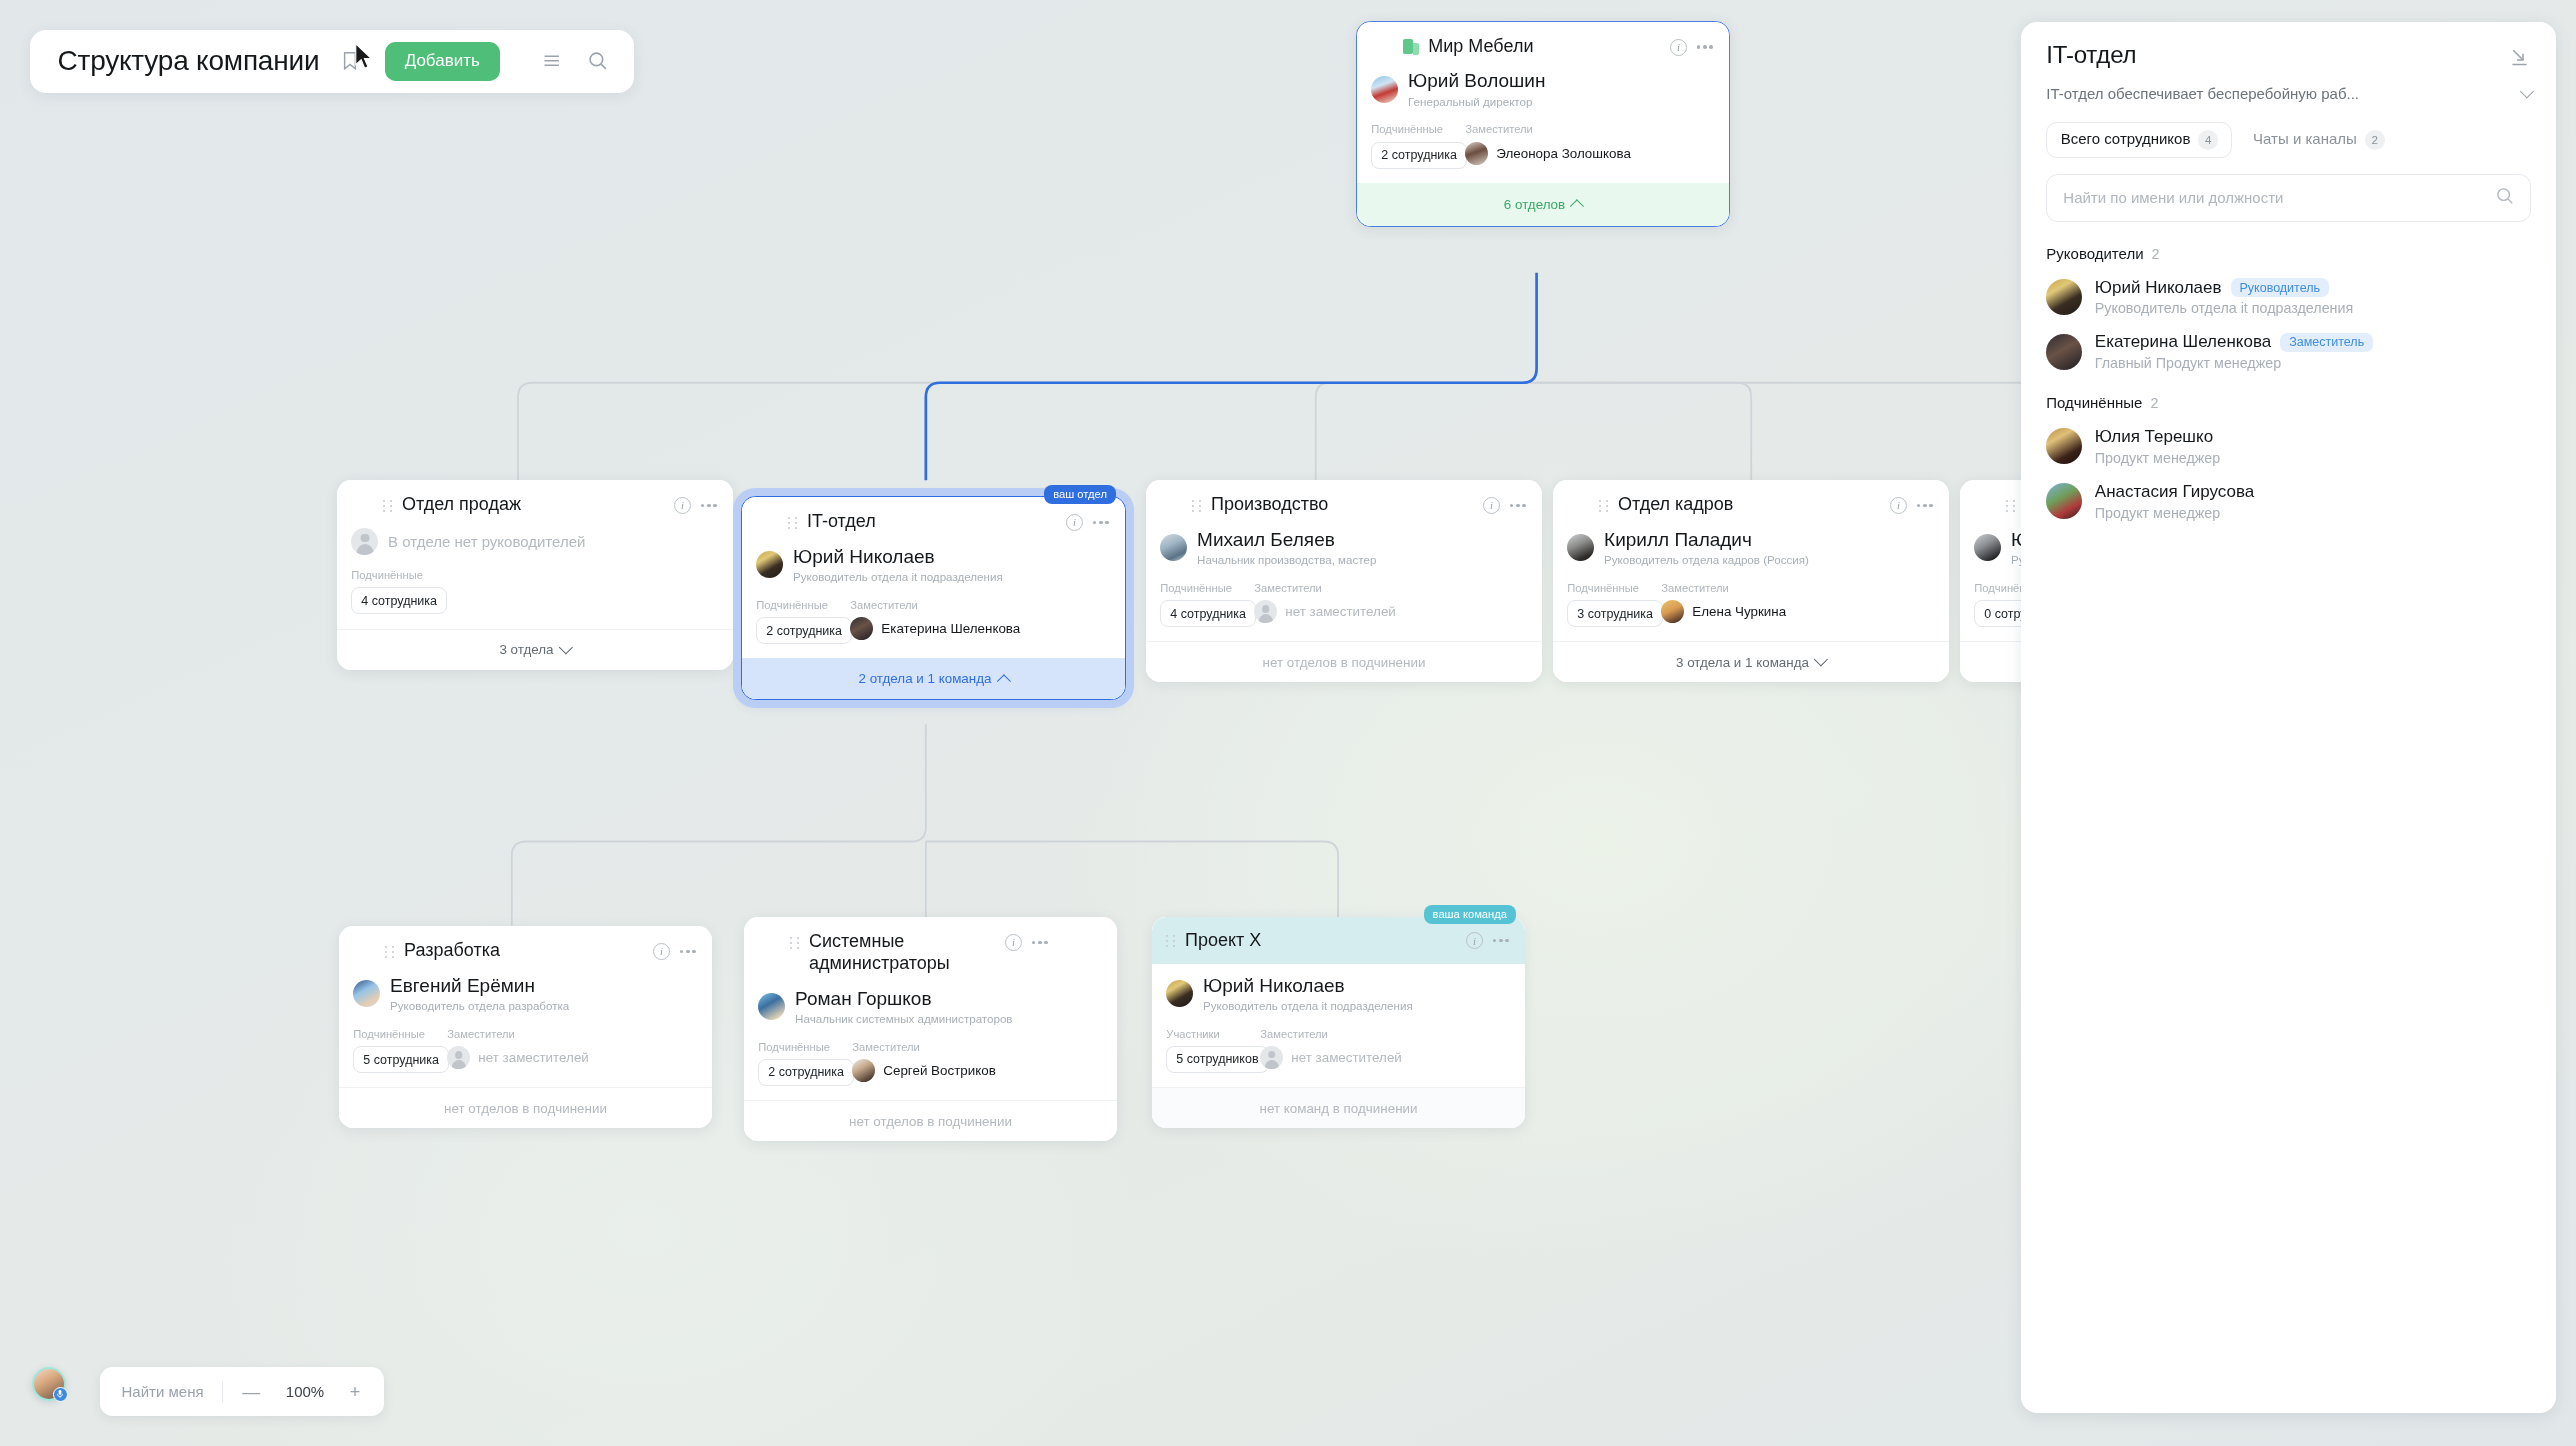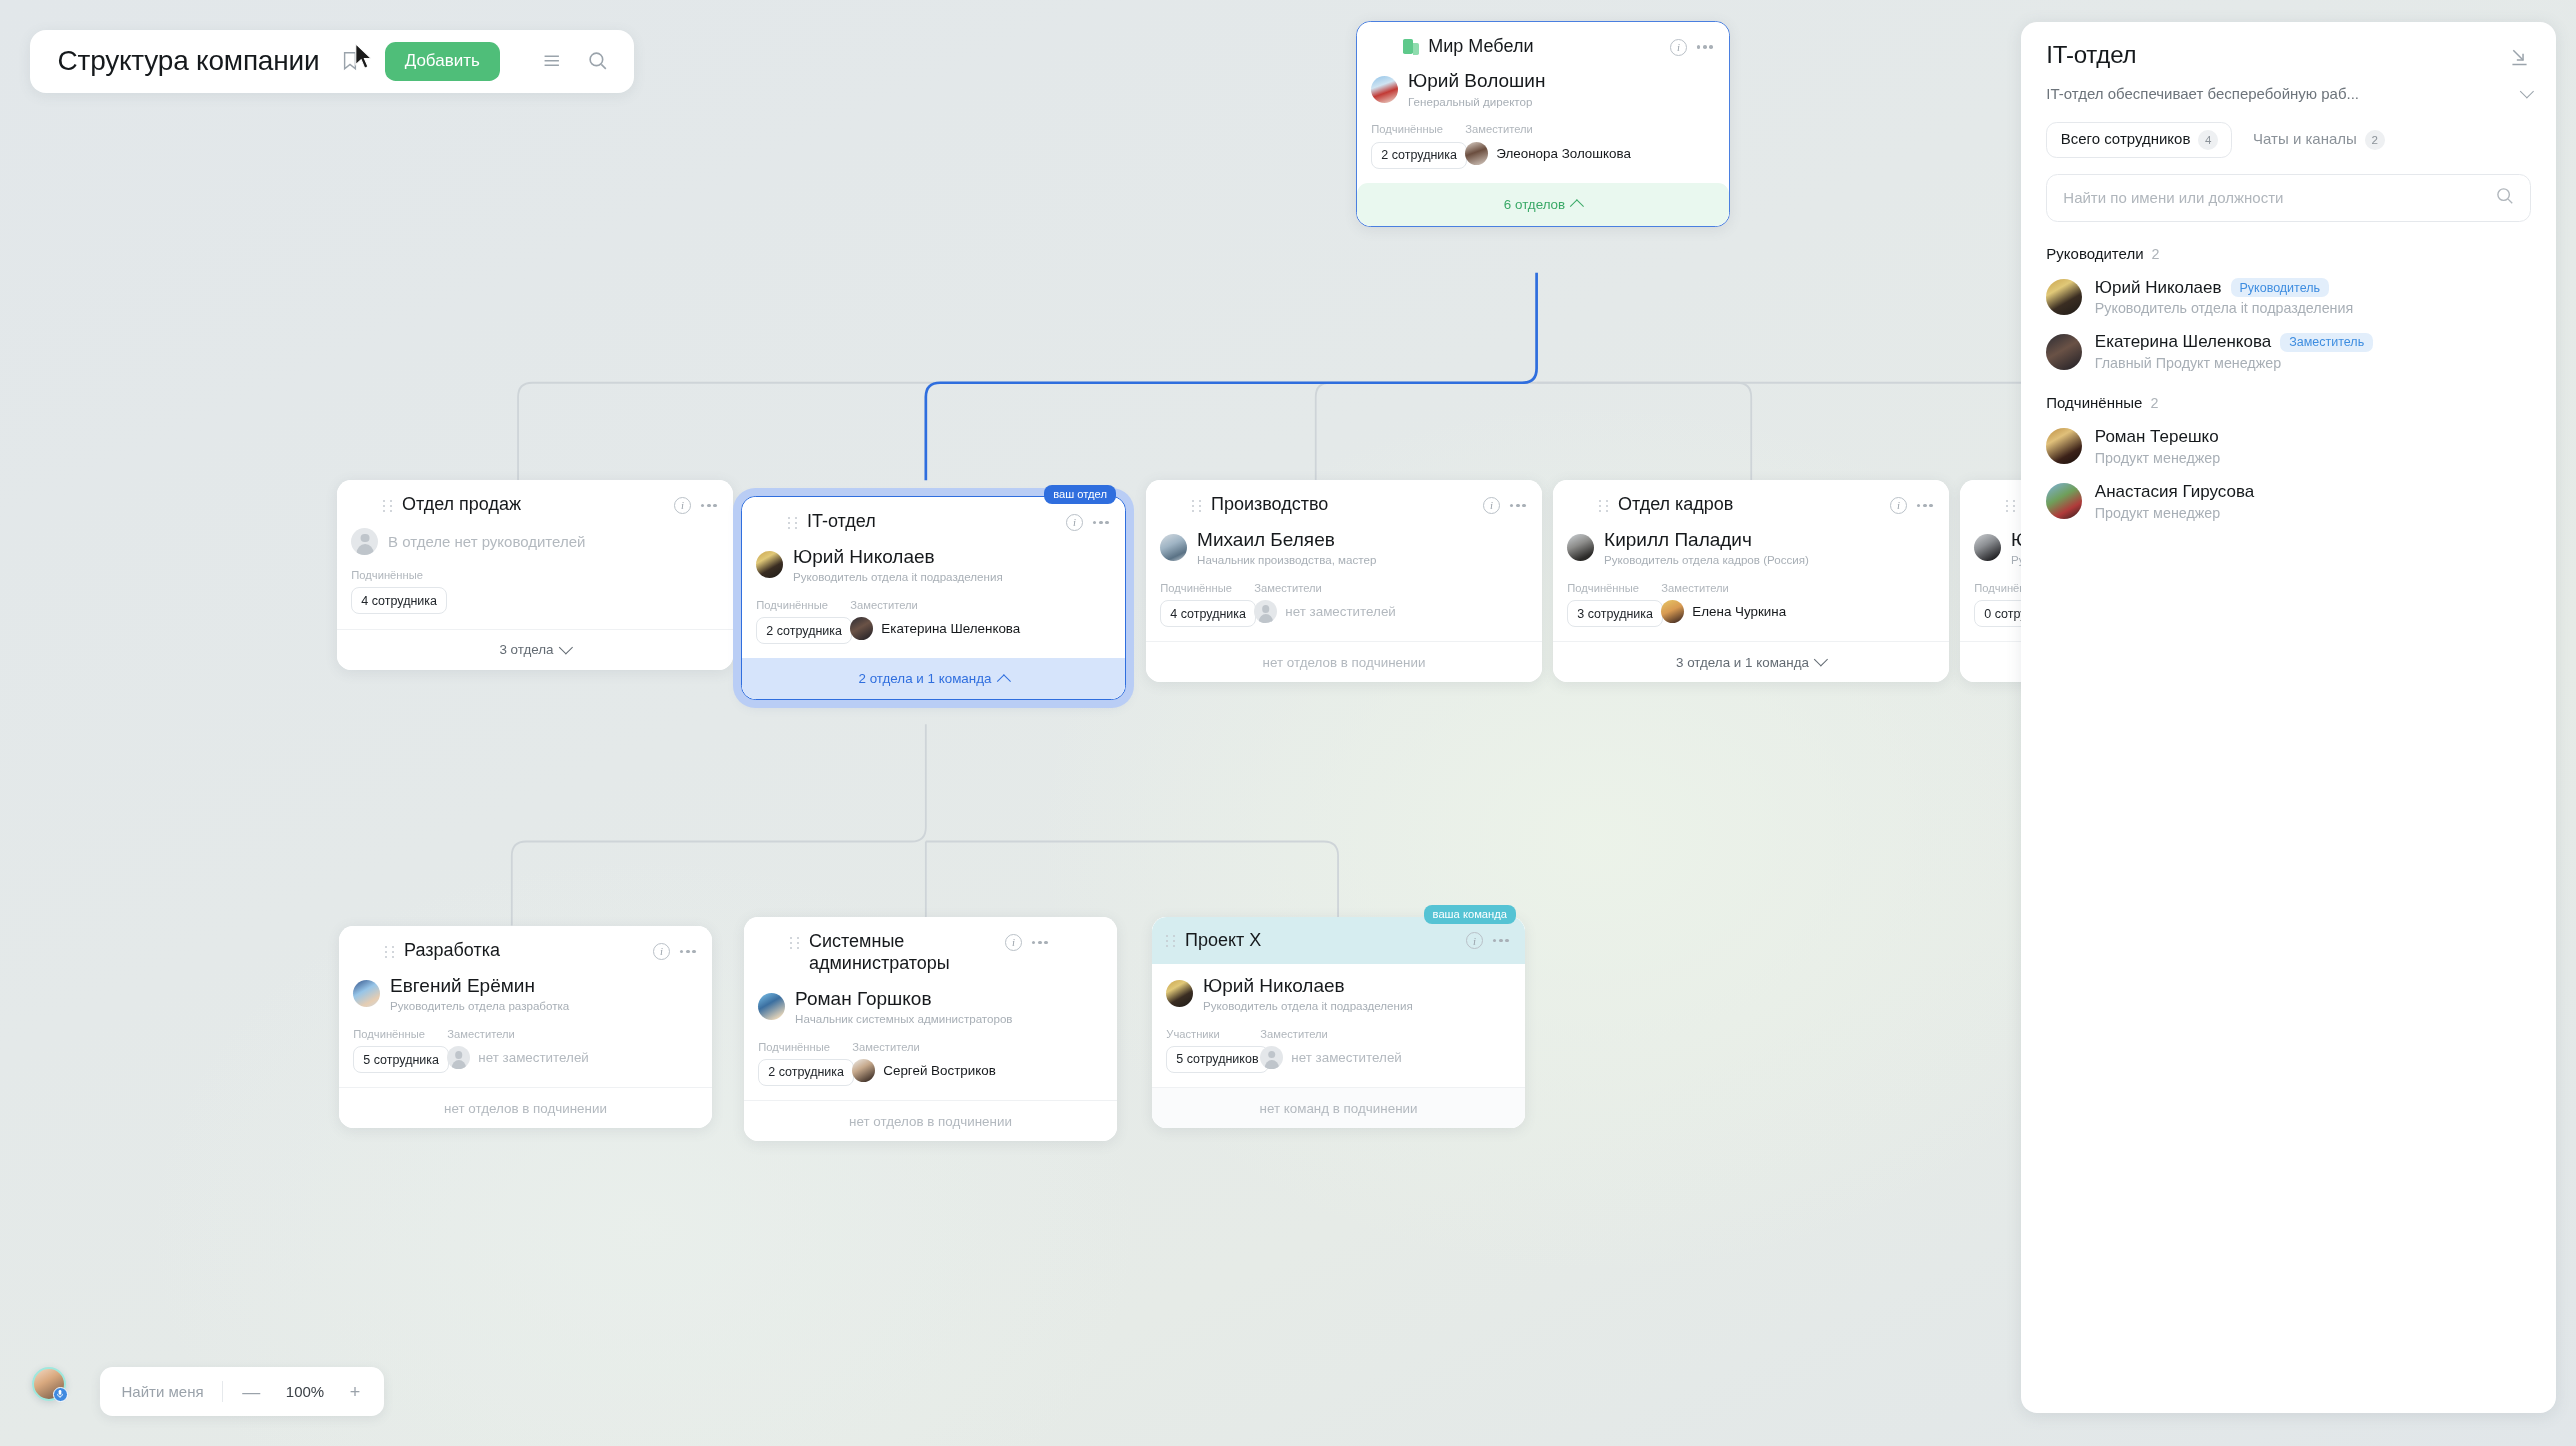--- a/index.html
+++ b/index.html
@@ -131,21 +131,21 @@
     cursor: pointer;
   }
   .card-foot.muted { color: #b3b9bf; cursor: default; }
   .chev { width: 9.8px; height: 9.8px; border-right: 1.4px solid currentColor; border-bottom: 1.4px solid currentColor; }
   .chev.down { transform: rotate(45deg) translate(-1.8px,-1.8px); }
   .chev.up { transform: rotate(-135deg) translate(-1.8px,-1.8px); }
 
   
   .card.root { border: 1.4px solid #4a7fe0; }
   .card.root .card-inner { background: #fff; }
-  .root .card-foot { background: #e9f8ef; color: #3aa967; border-top: none; height: 43px; border-radius: 11px; }
+  .root .card-foot { background: #e9f8ef; color: #3aa967; border-top: none; height: 43px; }
   .bld {
     width: 17px; height: 17px; flex: 0 0 17px; margin-top: 2.7px;
     position: relative;
   }
   .bld::before {
     content:""; position:absolute; left:0; top:0.9px; width:9.8px; height:15px;
     background:#5ec98b; border-radius:1.8px;
   }
   .bld::after {
     content:""; position:absolute; left:9.8px; top:4.5px; width:6.3px; height:11.6px;
@@ -786,21 +786,21 @@
     </div>
 
     <div class="group-title">
       <span>Подчинённые</span>
       <span class="n">2</span>
     </div>
     <div class="p-row">
       <div class="av av-40 ph-yulia"></div>
       <div>
         <div class="p-name-line">
-          <span class="p-name">Роман Терешко</span>
+          <span class="p-name">Юлия Терешко</span>
         </div>
         <div class="p-role">Продукт менеджер</div>
       </div>
     </div>
     <div class="p-row">
       <div class="av av-40 ph-anastasia"></div>
       <div>
         <div class="p-name-line">
           <span class="p-name">Анастасия Гирусова</span>
         </div>

